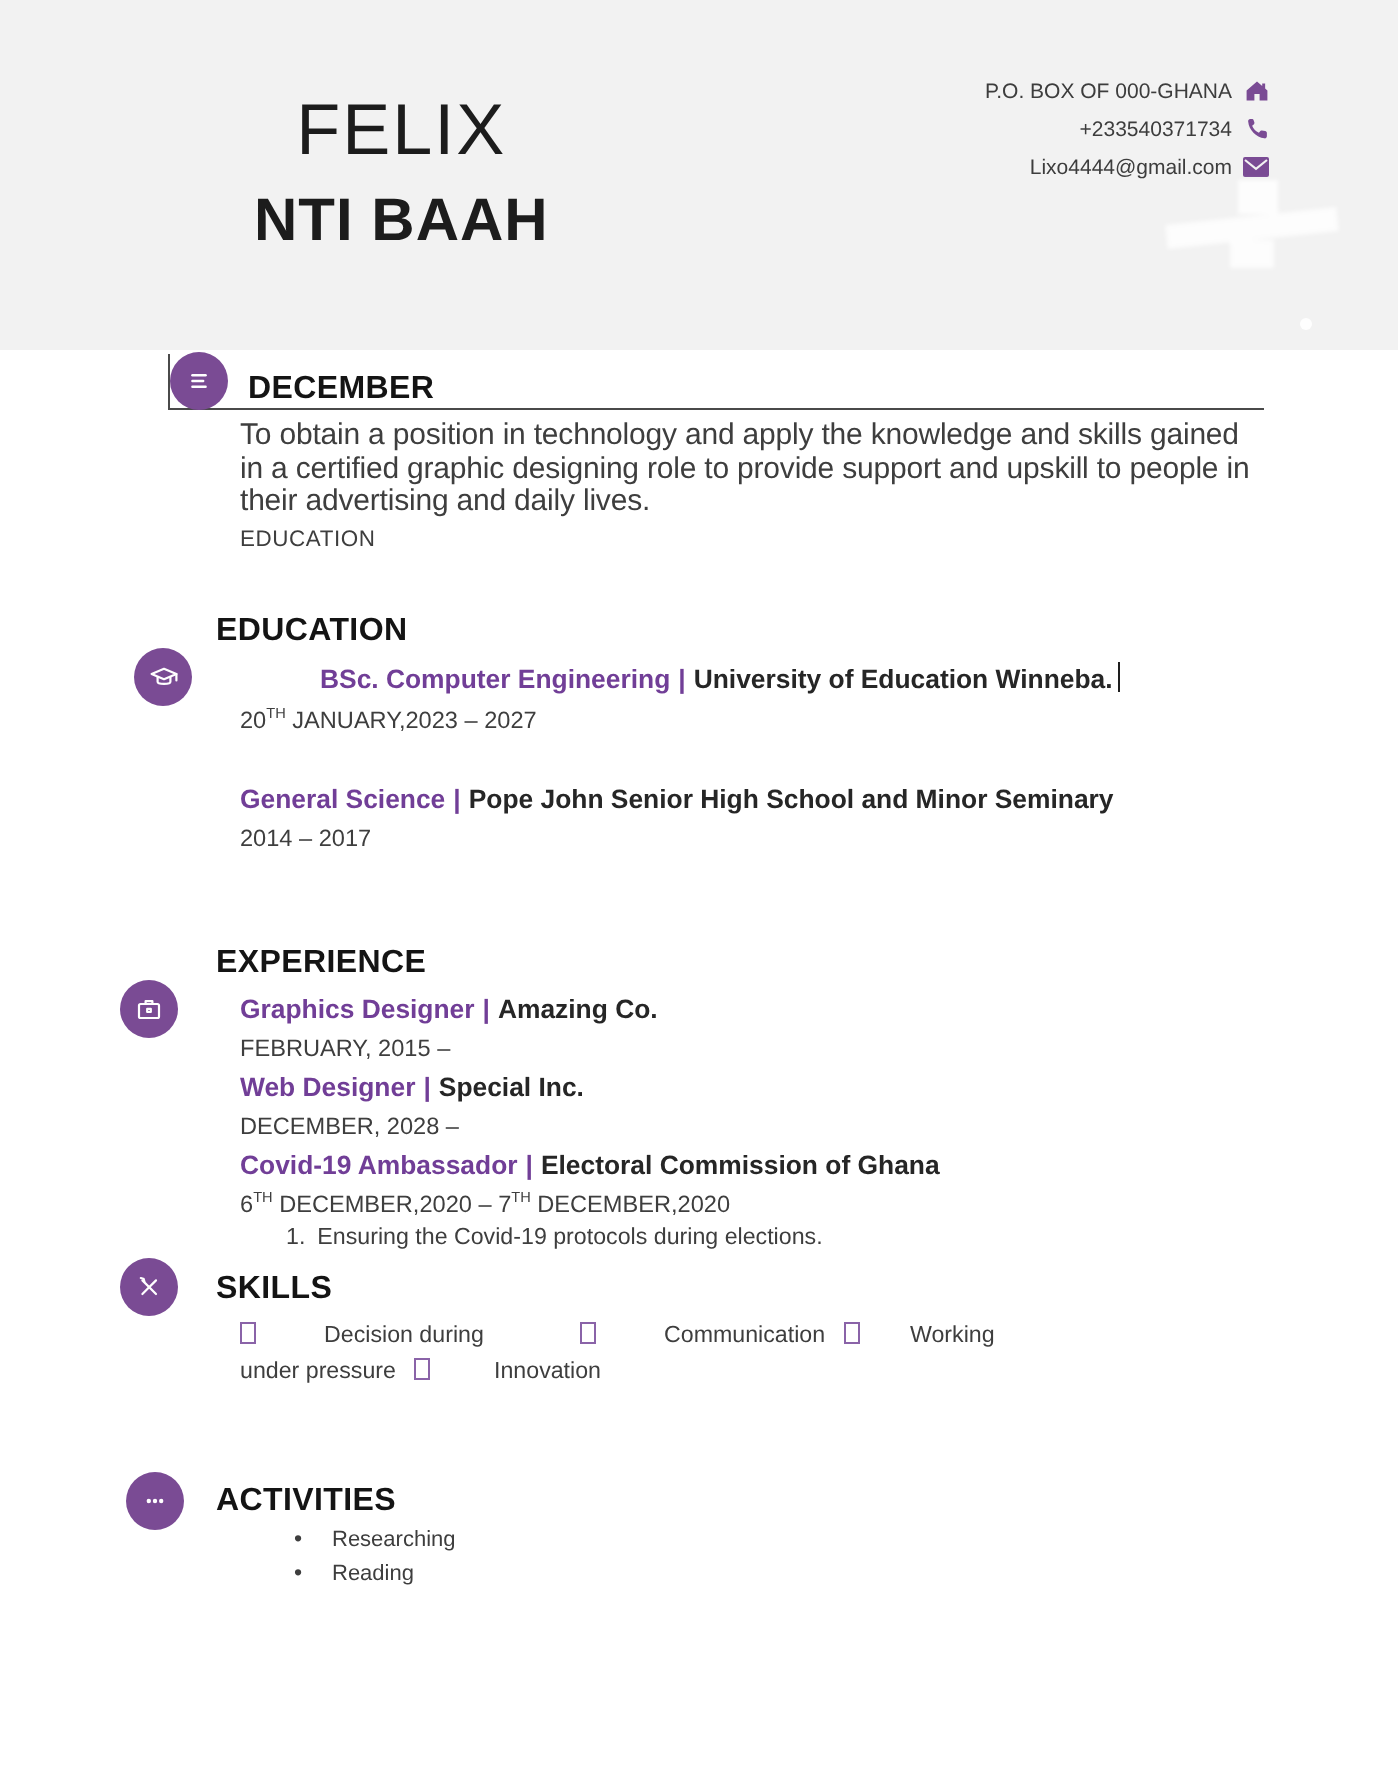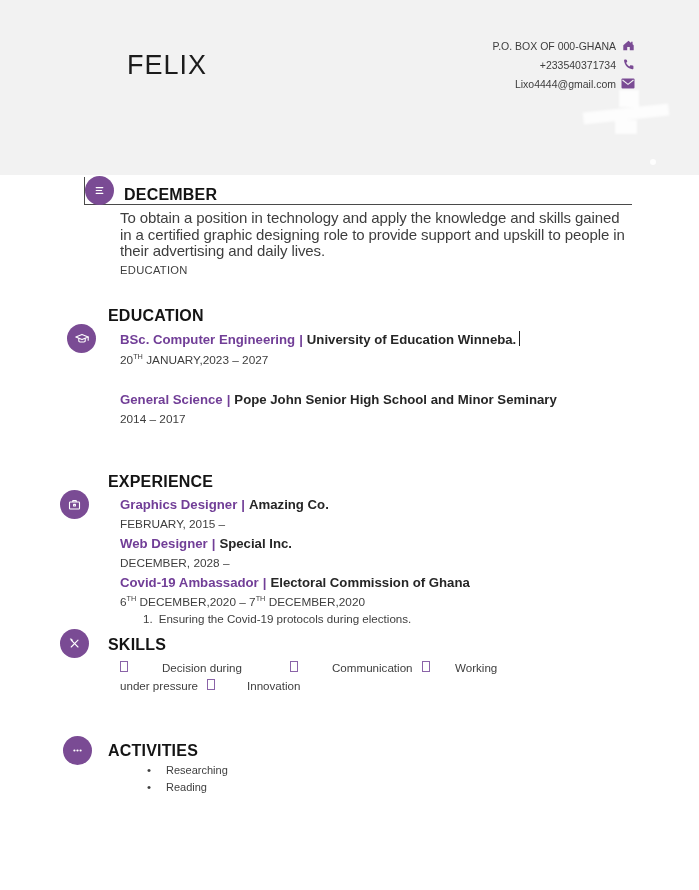--- a/index.html
+++ b/index.html
@@ -5,21 +5,21 @@
   * { margin:0; padding:0; box-sizing:border-box; }
   html,body { width:699px; height:890px; }
   body {
     position:relative; overflow:hidden; background:#ffffff;
     font-family:"Liberation Sans", sans-serif; color:#3e3e3e;
   }
 
   
   .header { position:absolute; left:0; top:0; width:699px; height:175px; background:#f2f2f2; }
   .name-block { position:absolute; left:127px; top:42px; color:#1c1c1c; }
-  .first-name { font-size:27px; font-weight:400; letter-spacing:1px; line-height:46px;text-align:center; }
+  .first-name { font-size:36px; font-weight:400; letter-spacing:1px; line-height:46px;text-align:center; }
   .last-name  { font-size:30px; font-weight:700; letter-spacing:0.5px; line-height:46px; }
 
   .contact { position:absolute; top:36px; right:64px; }
   .contact-row { display:flex; align-items:center; justify-content:flex-end; gap:5px;
                  height:19px; font-size:10.5px; color:#3d3d3d; }
   .c-icon { width:14px; height:14px; flex:0 0 14px; display:flex; align-items:center; justify-content:center; }
 
   
   .watermark { position:absolute; left:583px; top:86px; width:90px; height:60px; filter:blur(1px); }
   .wm-a { position:absolute; left:36px; top:4px;  width:20px; height:17px; background:#ffffff; opacity:.85; }
@@ -56,20 +56,21 @@
   .act-label  { position:absolute; left:166px; font-size:11px; color:#3e3e3e; white-space:nowrap; }
 
   svg { display:block; }
 </style>
 </head>
 <body>
 
 <div class="header">
   <div class="name-block">
     <div class="first-name">FELIX</div>
+    <div class="last-name">NTI BAAH</div>
   </div>
 
   <div class="contact">
     <div class="contact-row">
       <span>P.O. BOX OF 000-GHANA</span>
       <span class="c-icon">
         <svg width="13" height="13" viewBox="0 0 15 15">
           <path d="M1.5 7.2 L7.5 2 L10.5 4.6 V3.2 H12.2 V6.1 L13.5 7.2 V13 H9 V9.2 H6 V13 H1.5 Z" fill="#7a4b94"></path>
         </svg>
       </span>
@@ -124,21 +125,21 @@
     <svg width="16" height="15" viewBox="0 0 16 15">
       <g fill="none" stroke="#ffffff" stroke-width="1.1" stroke-linejoin="round" stroke-linecap="round">
         <path d="M1.8 6 L8 3.4 L14.2 6 L8 8.6 Z"></path>
         <path d="M4.8 7.6 V9.9 C4.8 11.3 11.2 11.3 11.2 9.9 V7.6"></path>
         <line x1="14.2" y1="6" x2="14.2" y2="9.2"></line>
       </g>
     </svg>
   </span>
 </div>
 
-<div class="entry-title" style="top:331px;">
+<div class="entry-title" style="top:331px;margin-left:40px;">
   <span class="purple">BSc. Computer Engineering</span><span class="sep">|</span><span>University of Education Winneba.</span><span class="caret"></span>
 </div>
 <div class="entry-dates" style="top:352px;">
   <span>20</span><sup class="sp">TH</sup><span> JANUARY,2023 – 2027</span>
 </div>
 
 <div class="entry-title" style="top:392px;">
   <span class="purple">General Science</span><span class="sep">|</span><span>Pope John Senior High School and Minor Seminary</span>
 </div>
 <div class="entry-dates" style="top:412px;text-align:right;">2014 – 2017</div>

